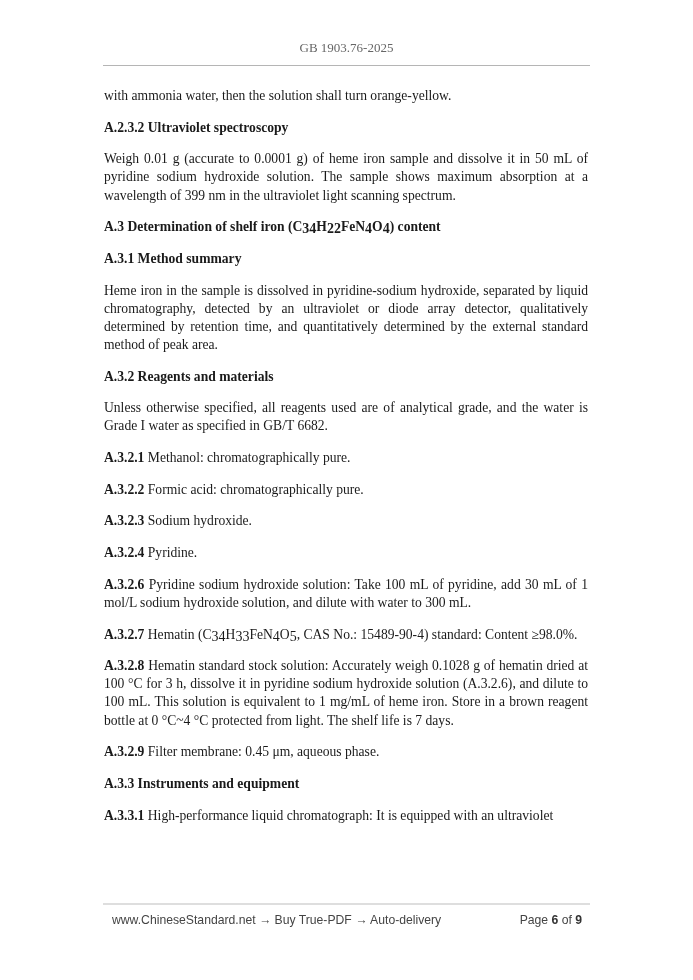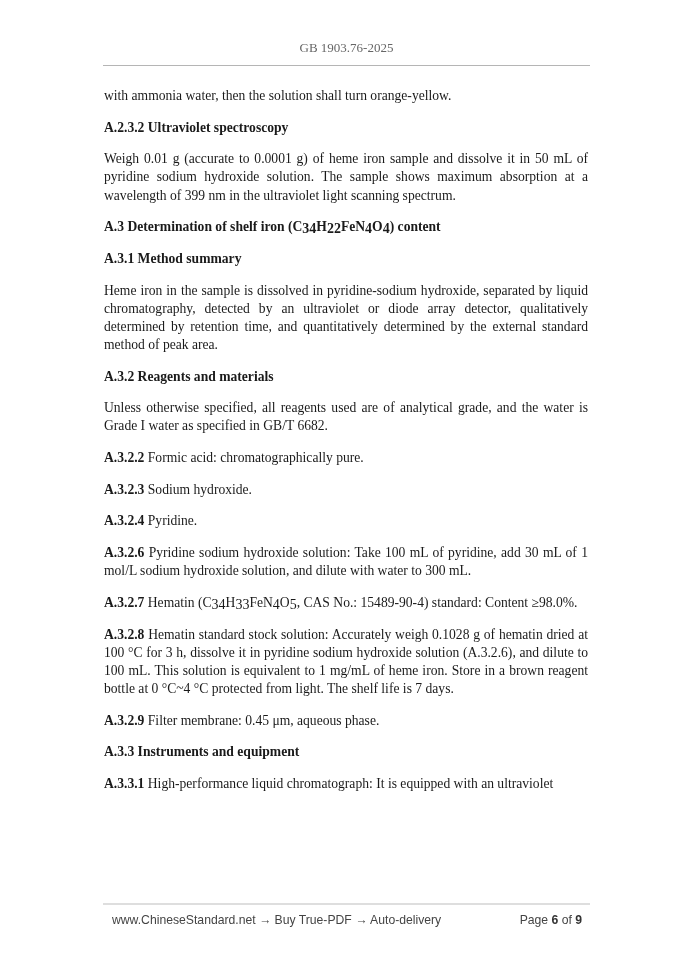--- a/index.html
+++ b/index.html
@@ -29,20 +29,21 @@
   <h3>A.2.3.2 Ultraviolet spectroscopy</h3>
   <p>Weigh 0.01 g (accurate to 0.0001 g) of heme iron sample and dissolve it in 50 mL of pyridine sodium hydroxide solution. The sample shows maximum absorption at a wavelength of 399 nm in the ultraviolet light scanning spectrum.</p>
 
   <h3><span>A.3 Determination of shelf iron (C</span><sub>34</sub><span>H</span><sub>22</sub><span>FeN</span><sub>4</sub><span>O</span><sub>4</sub><span>) content</span></h3>
 
   <h3>A.3.1 Method summary</h3>
   <p>Heme iron in the sample is dissolved in pyridine-sodium hydroxide, separated by liquid chromatography, detected by an ultraviolet or diode array detector, qualitatively determined by retention time, and quantitatively determined by the external standard method of peak area.</p>
   <h3>A.3.2 Reagents and materials</h3>
   <p>Unless otherwise specified, all reagents used are of analytical grade, and the water is Grade I water as specified in GB/T 6682.</p>
 
+  <p><b>A.3.2.1</b><span> Methanol: chromatographically pure.</span></p>
   <p><b>A.3.2.2</b><span> Formic acid: chromatographically pure.</span></p>
   <p><b>A.3.2.3</b><span> Sodium hydroxide.</span></p>
   <p><b>A.3.2.4</b><span> Pyridine.</span></p>
   <p><b>A.3.2.6</b><span> Pyridine sodium hydroxide solution: Take 100 mL of pyridine, add 30 mL of 1 mol/L sodium hydroxide solution, and dilute with water to 300 mL.</span></p>
 
   <p><b>A.3.2.7</b><span> Hematin (C</span><sub>34</sub><span>H</span><sub>33</sub><span>FeN</span><sub>4</sub><span>O</span><sub>5</sub><span>, CAS No.: 15489-90-4) standard: Content ≥98.0%.</span></p>
 
   <p><b>A.3.2.8</b><span> Hematin standard stock solution: Accurately weigh 0.1028 g of hematin dried at 100 °C for 3 h, dissolve it in pyridine sodium hydroxide solution (A.3.2.6), and dilute to 100 mL. This solution is equivalent to 1 mg/mL of heme iron. Store in a brown reagent bottle at 0 °C~4 °C protected from light. The shelf life is 7 days.</span></p>
   <p><b>A.3.2.9</b><span> Filter membrane: 0.45 μm, aqueous phase.</span></p>
 

